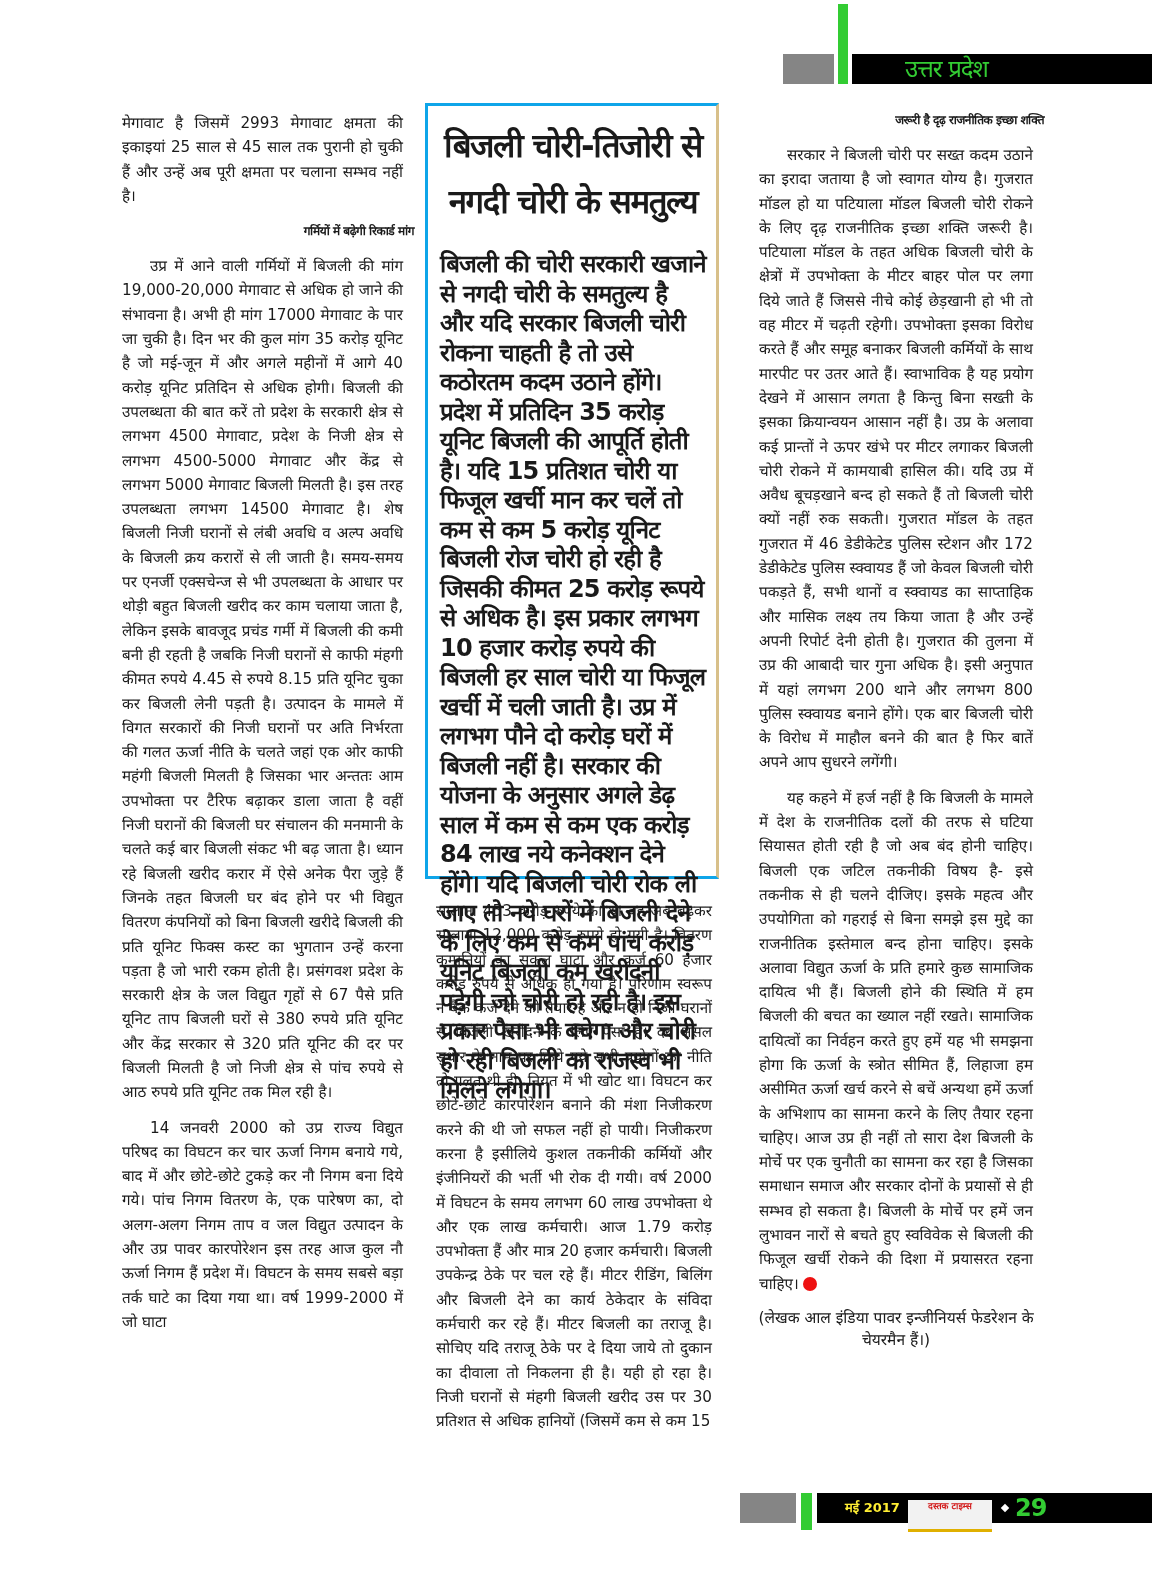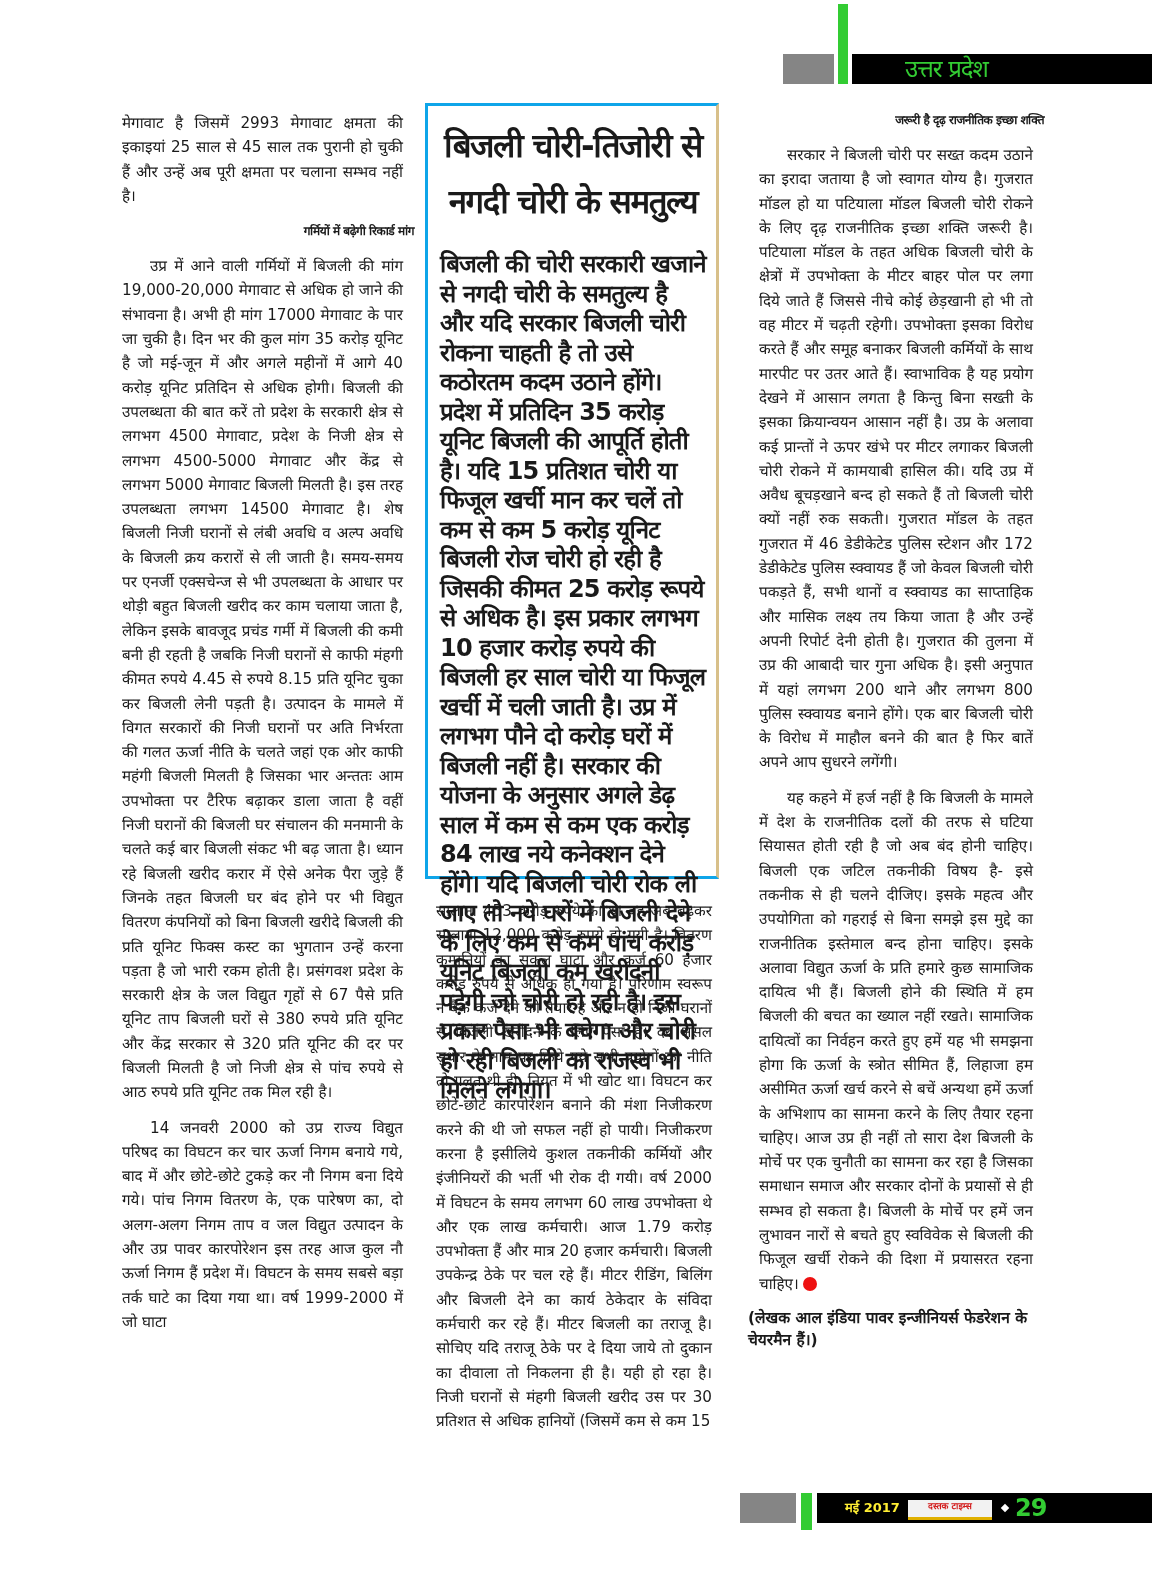--- a/index.html
+++ b/index.html
@@ -19,29 +19,29 @@
   .col3 { left: 748px; width: 296px; }
   .col p { margin: 11px; }
   .col p.indent { text-indent: 28px; }
   .subhead { font-weight: bold; text-align: right; font-size: 12px; line-height: 24px; margin: 8px 0 8px 0; letter-spacing: -0.5px; }
 
   
   .box { position: absolute; left: 425px; top: 103px; width: 294px; height: 776px; border: 3px solid #0ea5e9; border-right: 3px solid #d8c08a; padding: 12px 10px 10px 12px; }
   .box-title { font-weight: bold; text-align: center; font-size: 33px; line-height: 56px; letter-spacing: -1.5px; margin-bottom: 20px; }
   .box-body { font-weight: bold; font-size: 24px; line-height: 29.5px; letter-spacing: -0.8px; }
 
-  .byline { text-align: left; font-weight: bold; font-size: 15.5px; line-height: 22px; margin-top: 2px; }
+  .byline { text-align: center; font-weight: normal; font-size: 15.5px; line-height: 22px; margin-top: 2px; }
   .dot { display: inline-block; width: 14px; height: 14px; border-radius: 50%; background: #ee1111; vertical-align: middle; margin-left: 4px; }
 
   
   .ftr-gray { position: absolute; left: 740px; top: 1493px; width: 56px; height: 30px; background: #858585; }
   .ftr-green { position: absolute; left: 801px; top: 1493px; width: 11px; height: 37px; background: #33cc33; }
   .ftr-black { position: absolute; left: 817px; top: 1493px; width: 335px; height: 30px; background: #000; }
   .ftr-date { position: absolute; left: 845px; top: 1493px; height: 35px; line-height: 30px; color: #ffee33; font-weight: bold; font-size: 13px; }
-  .ftr-logo { position: absolute; left: 908px; top: 1500px; width: 84px; height: 20px; background: #f2f2f2; border-bottom: 3px solid #e0b000; overflow: hidden; }
+  .ftr-logo { position: absolute; left: 908px; top: 1500px; width: 84px; height: 32px; background: #f2f2f2; border-bottom: 3px solid #e0b000; overflow: hidden; }
   .ftr-logo span { display: block; font-size: 9px; line-height: 13px; color: #d21a1a; font-weight: bold; text-align: center; white-space: nowrap; }
   .ftr-diamond { position: absolute; left: 1002px; top: 1502px; width: 6px; height: 6px; background: #fff; transform: rotate(45deg); margin-top: 3px; }
   .ftr-page { position: absolute; left: 1015px; top: 1493px; height: 46px; line-height: 30px; color: #33cc33; font-weight: bold; font-size: 24px; letter-spacing: -1px; }
 </style>
 </head>
 <body>
 
 <div class="hdr-green-bar"></div>
 <div class="hdr-gray"></div>
 <div class="hdr-black"></div>

